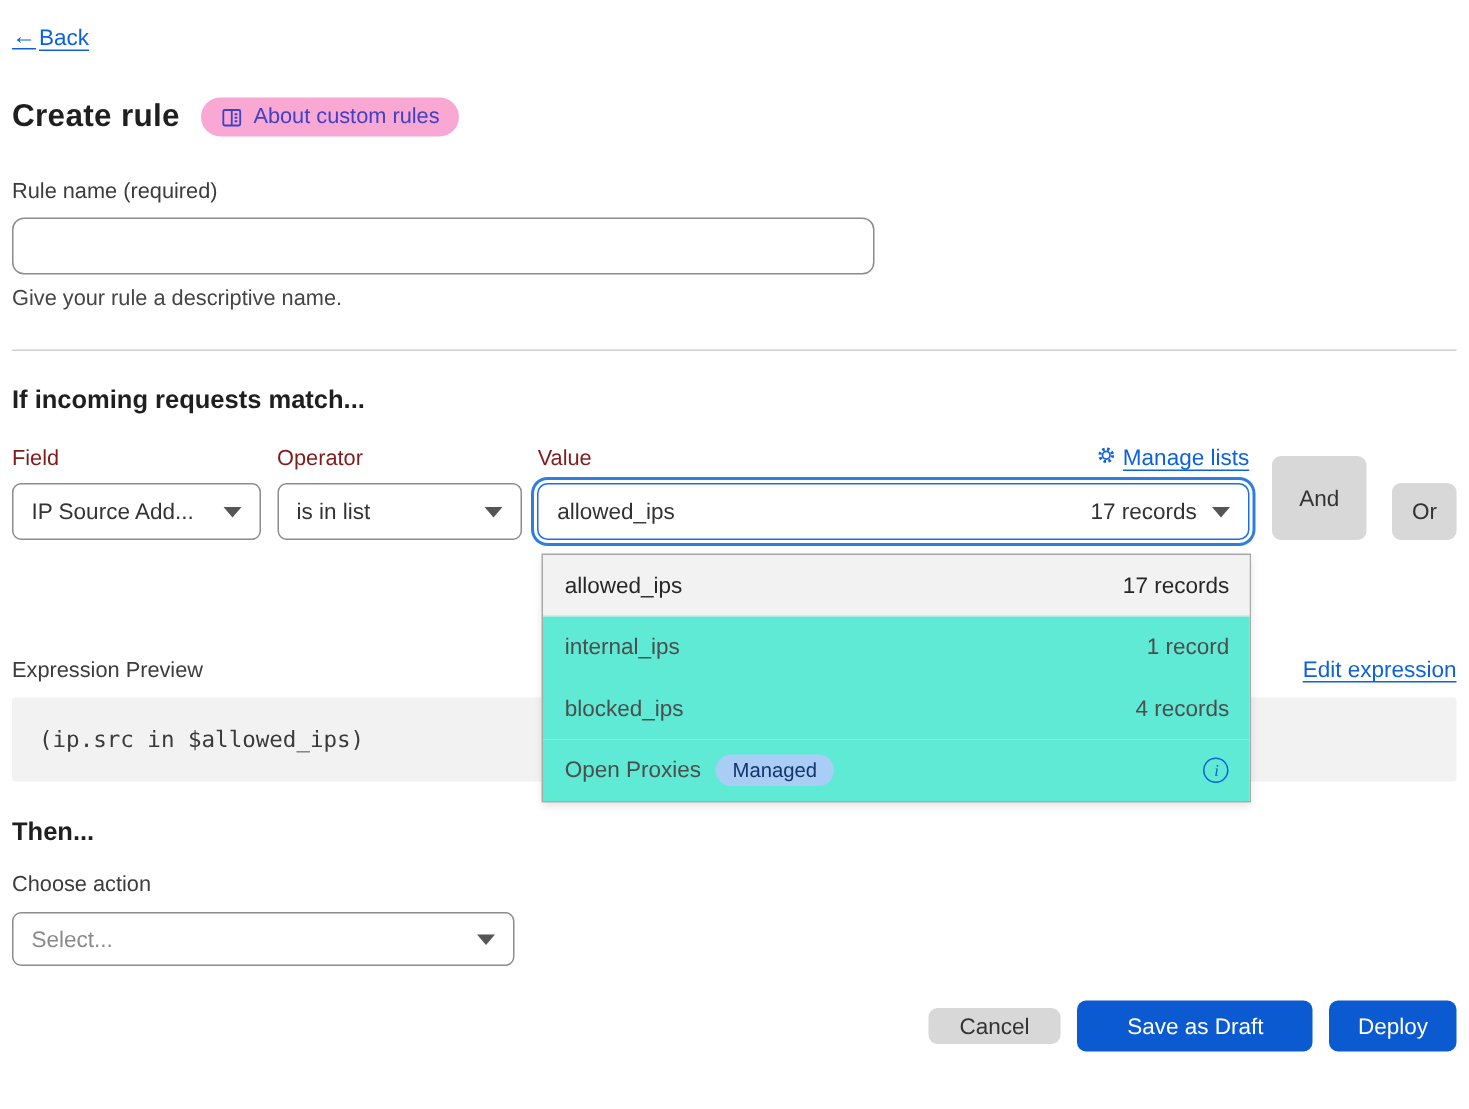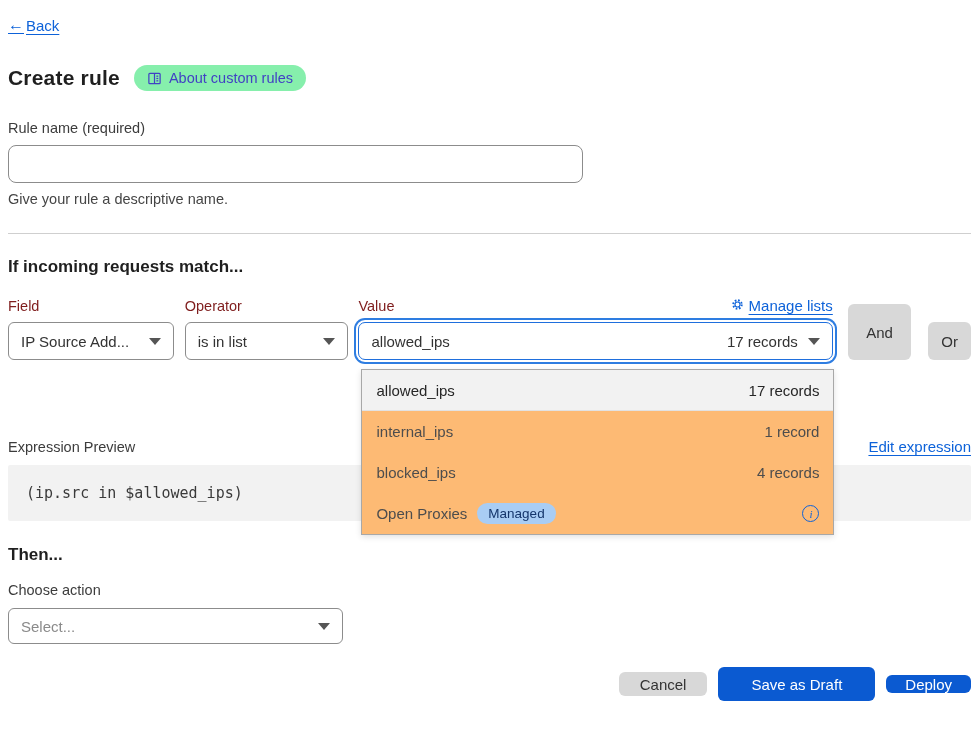--- a/index.html
+++ b/index.html
@@ -17,21 +17,21 @@
     color:#0d62d9; font-size:15px; text-decoration:underline;
     text-underline-offset:3px; cursor:pointer;
   }
   .back-link .arrow { text-decoration:none; font-size:16px; }
 
   
   .title-row { display:flex; align-items:center; gap:14px; margin-top:31px; }
   .page-title { font-size:21px; font-weight:bold; color:#1f1f1f; letter-spacing:.2px; }
   .about-badge {
     display:inline-flex; align-items:center; gap:7px;
-    background:#86efac; color:#4141c4;
+    background:#f9a8d4; color:#4141c4;
     font-size:14.5px; padding:5px 13px; border-radius:14px; cursor:pointer;
   }
   .about-badge svg { display:block; }
 
   
   .field-label { font-size:14.5px; color:#3c3c3c; }
   .rule-name-label { margin-top:29px; }
   .rule-name-input {
     margin-top:9px; width:575px; height:38px;
     border:1px solid #8c8c8c; border-radius:8px;
@@ -82,21 +82,21 @@
   .or-btn  { width:43px; height:38px; margin-left:7px; }
 
   
   .dropdown-panel {
     position:absolute; top:calc(100% + 9px); left:3px; width:473px;
     background:#fff; border:1px solid #a8a8a8;
     box-shadow:0 2px 6px rgba(0,0,0,.12); z-index:20;
   }
   .dropdown-row {
     height:41px; display:flex; align-items:center; justify-content:space-between;
-    padding:0 14px; font-size:15px; color:#4d4d4d; cursor:pointer; background:#fdba74;
+    padding:0 14px; font-size:15px; color:#4d4d4d; cursor:pointer; background:#5eead4;
   }
   .dropdown-row.selected { background:#f2f2f2; border-bottom:1px solid #e2e2e2; color:#262626; }
   .row-left { display:flex; align-items:center; gap:10px; }
   .managed-badge {
     background:#a9cdf4; color:#14356b; font-size:13.5px;
     padding:3px 11px; border-radius:11px;
   }
   .info-icon {
     width:17px; height:17px; border:1.5px solid #0d62d9; border-radius:50%;
     color:#0d62d9; display:flex; align-items:center; justify-content:center;
@@ -121,21 +121,21 @@
   
   .then-heading { margin-top:24px; }
   .choose-action-label { margin-top:17px; }
   .action-select { margin-top:10px; width:335px; height:36px; color:#8a8a8a; }
 
   
   .footer { display:flex; justify-content:flex-end; align-items:center; gap:11px; margin-top:23px; }
   .btn-blue { background:#0b5ad1; color:#fff; }
   .cancel-btn { height:24px; padding:0 21px; }
   .save-draft-btn { height:34px; padding:0 33px; }
-  .deploy-btn { height:18px; padding:0 19px; }
+  .deploy-btn { height:34px; padding:0 19px; }
 </style>
 </head>
 <body>
 
 <div class="page">
 
   
   <a class="back-link">
     <span class="arrow">←</span>
       <span>Back</span>

